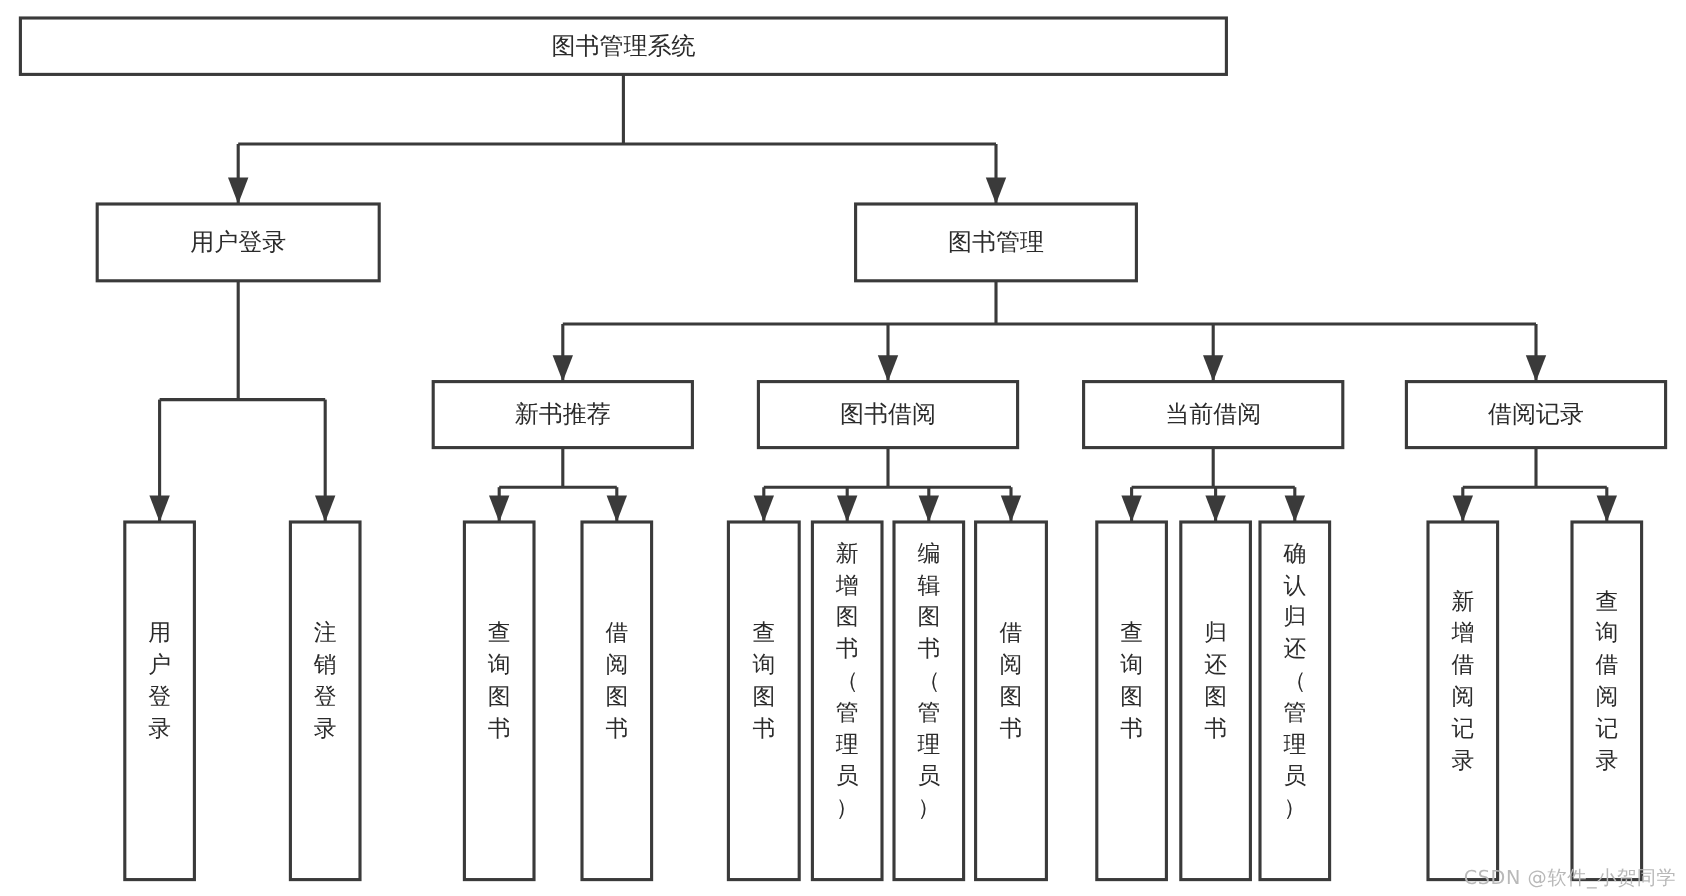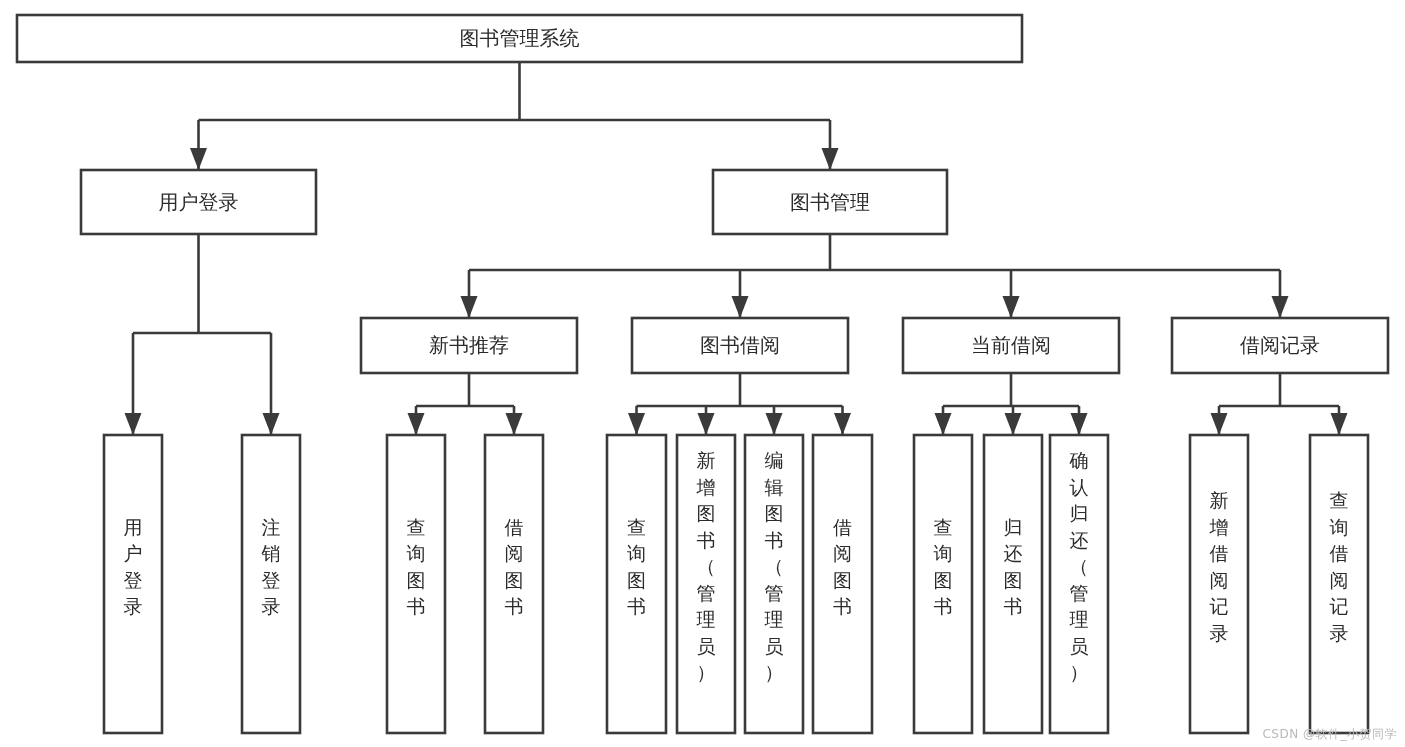--- a/index.html
+++ b/index.html
@@ -55,21 +55,21 @@
     fill: #2b2b2b;
     font-family: "DejaVu Sans", "Liberation Sans", sans-serif;
     font-size: 19px;
     text-anchor: middle;
   }
   .watermark-text {
     position: absolute;
     right: 8px;
     bottom: 4px;
     font-family: "DejaVu Sans", "Liberation Sans", sans-serif;
-    font-size: 12px;
+    font-size: 16px;
     color: #b9b9b9;
     white-space: nowrap;
     letter-spacing: 0.5px;
     user-select: none;
   }
 </style>
 </head>
 <body>
 
 <div id="diagram-root">

